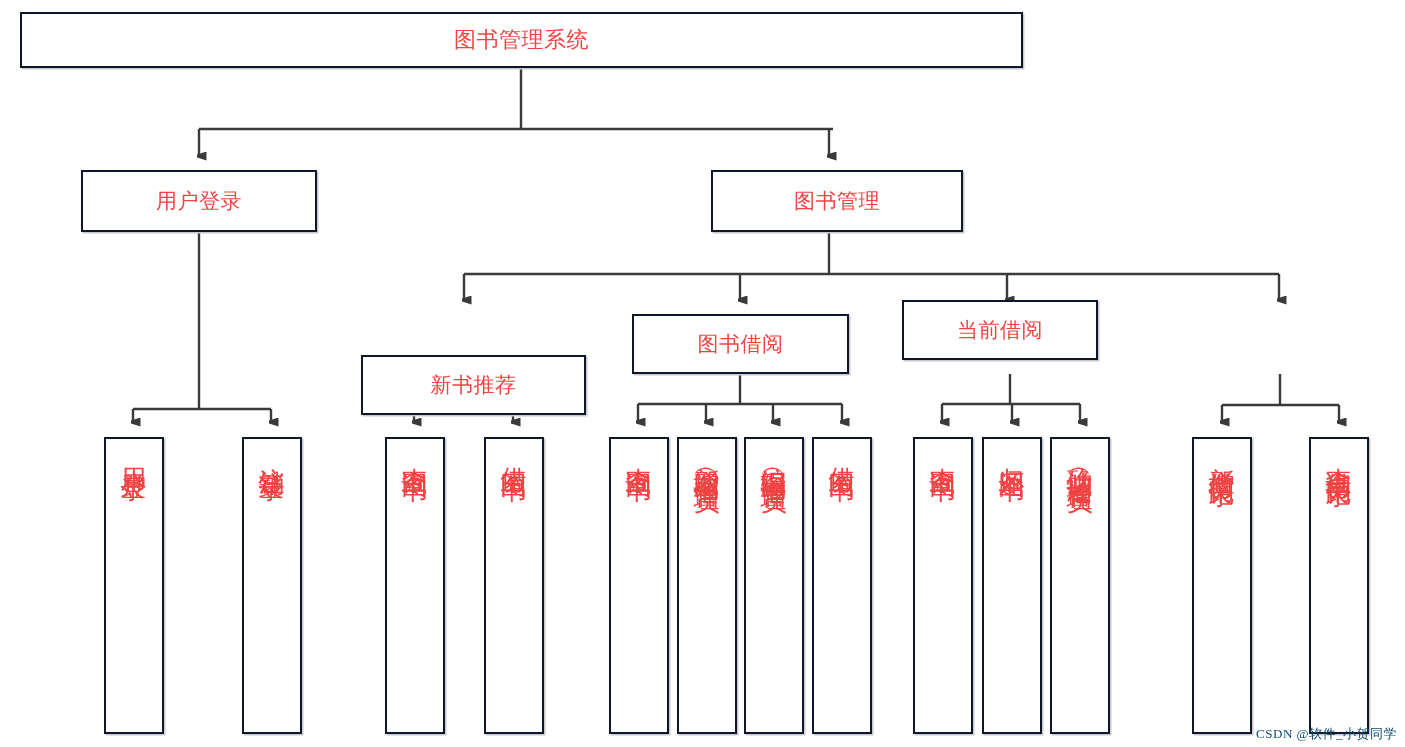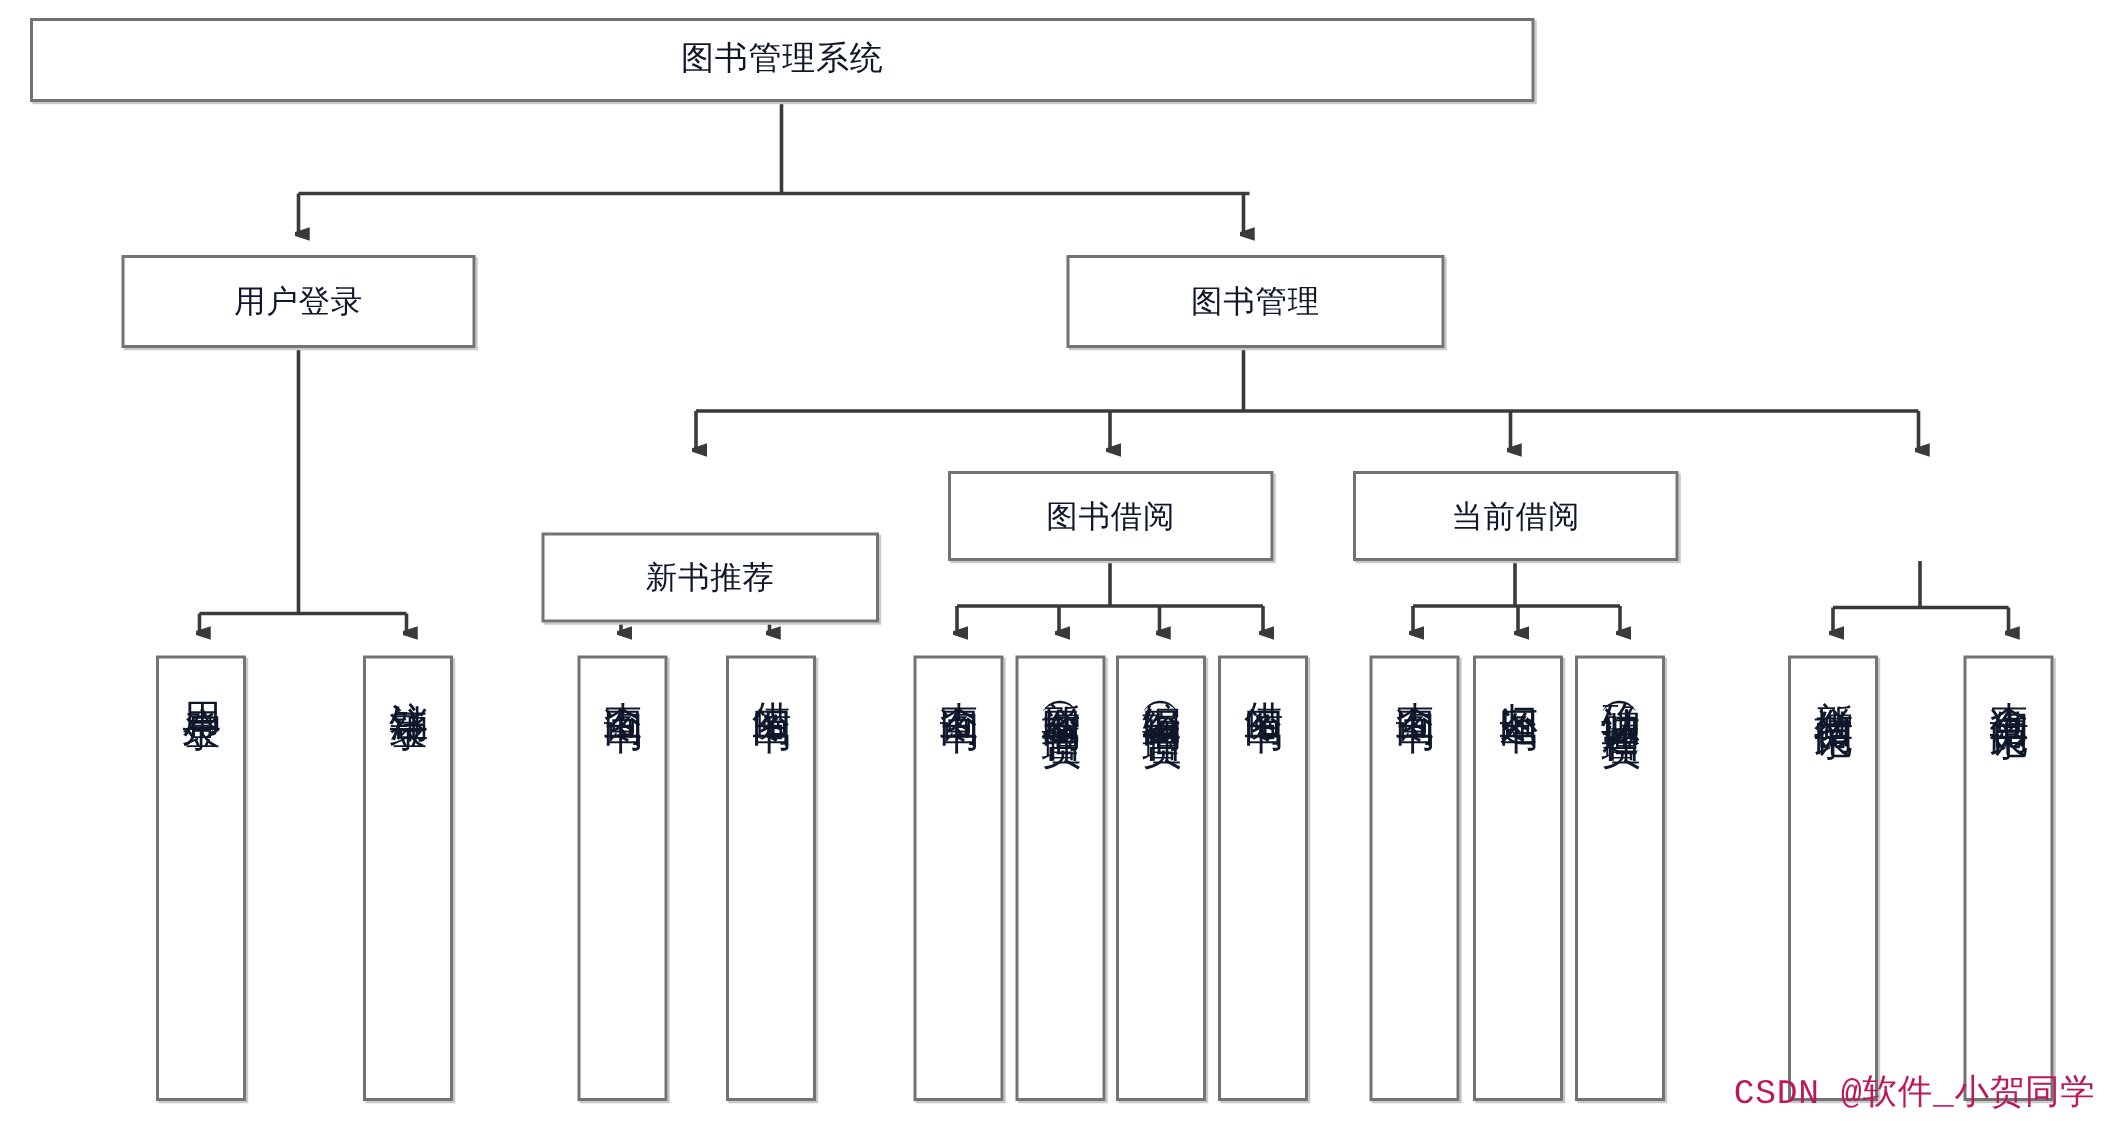--- a/index.html
+++ b/index.html
@@ -20,27 +20,27 @@
     position: absolute;
     left: 0;
     top: 0;
     width: 1405px;
     height: 747px;
     pointer-events: none;
   }
   .node {
     position: absolute;
     box-sizing: border-box;
-    border: 2px solid #737373;
+    border: 2px solid #0f172a;
     background: #ffffff;
     box-shadow: 1.5px 1.5px 0 0 #c9c9c9;
     display: flex;
     align-items: center;
     justify-content: center;
-    color: #0f172a;
+    color: #ef4444;
   }
   .node .label {
     display: block;
     text-align: center;
     line-height: 1.18;
     letter-spacing: 0.5px;
     white-space: nowrap;
   }
   .node.horiz .label {
     font-size: 21px;
@@ -57,25 +57,25 @@
     text-orientation: upright;
     font-size: 26px;
     letter-spacing: 3px;
     line-height: 1;
     margin: 0 auto;
   }
   #watermark {
     position: absolute;
     right: 8px;
     bottom: 4px;
-    font-size: 23px;
-    color: #be185d;
+    font-size: 13px;
+    color: #0c4a6e;
     letter-spacing: 0.5px;
     white-space: nowrap;
-    font-family: Liberation Mono, monospace;
+    font-family: Liberation Serif, serif;
   }
 </style>
 </head>
 <body>
 
 <div id="canvas">
 
   <svg id="edges" viewBox="0 0 1405 747" xmlns="http://www.w3.org/2000/svg">
     <defs>
       <marker id="arrow" markerWidth="10" markerHeight="10" refX="4.5" refY="7.5" orient="auto" markerUnits="userSpaceOnUse">
@@ -136,21 +136,21 @@
   <div class="node horiz" style="left:711px; top:170px; width:252px; height:62px;">
     <span class="label">图书管理</span>
   </div>
 
   <div class="node horiz" style="left:361px; top:314px; width:225px; height:60px;margin-top:41px;">
     <span class="label">新书推荐</span>
   </div>
   <div class="node horiz" style="left:632px; top:314px; width:217px; height:60px;">
     <span class="label">图书借阅</span>
   </div>
-  <div class="node horiz" style="left:902px; top:314px; width:217px; height:60px;">
+  <div class="node horiz" style="left:902px; top:300px; width:196px; height:60px;">
     <span class="label">当前借阅</span>
   </div>
 
   <div class="node vert" style="left:104px; top:437px; width:60px; height:297px;">
     <span class="label">用户登录</span>
   </div>
   <div class="node vert" style="left:242px; top:437px; width:60px; height:297px;">
     <span class="label">注销登录</span>
   </div>
 

